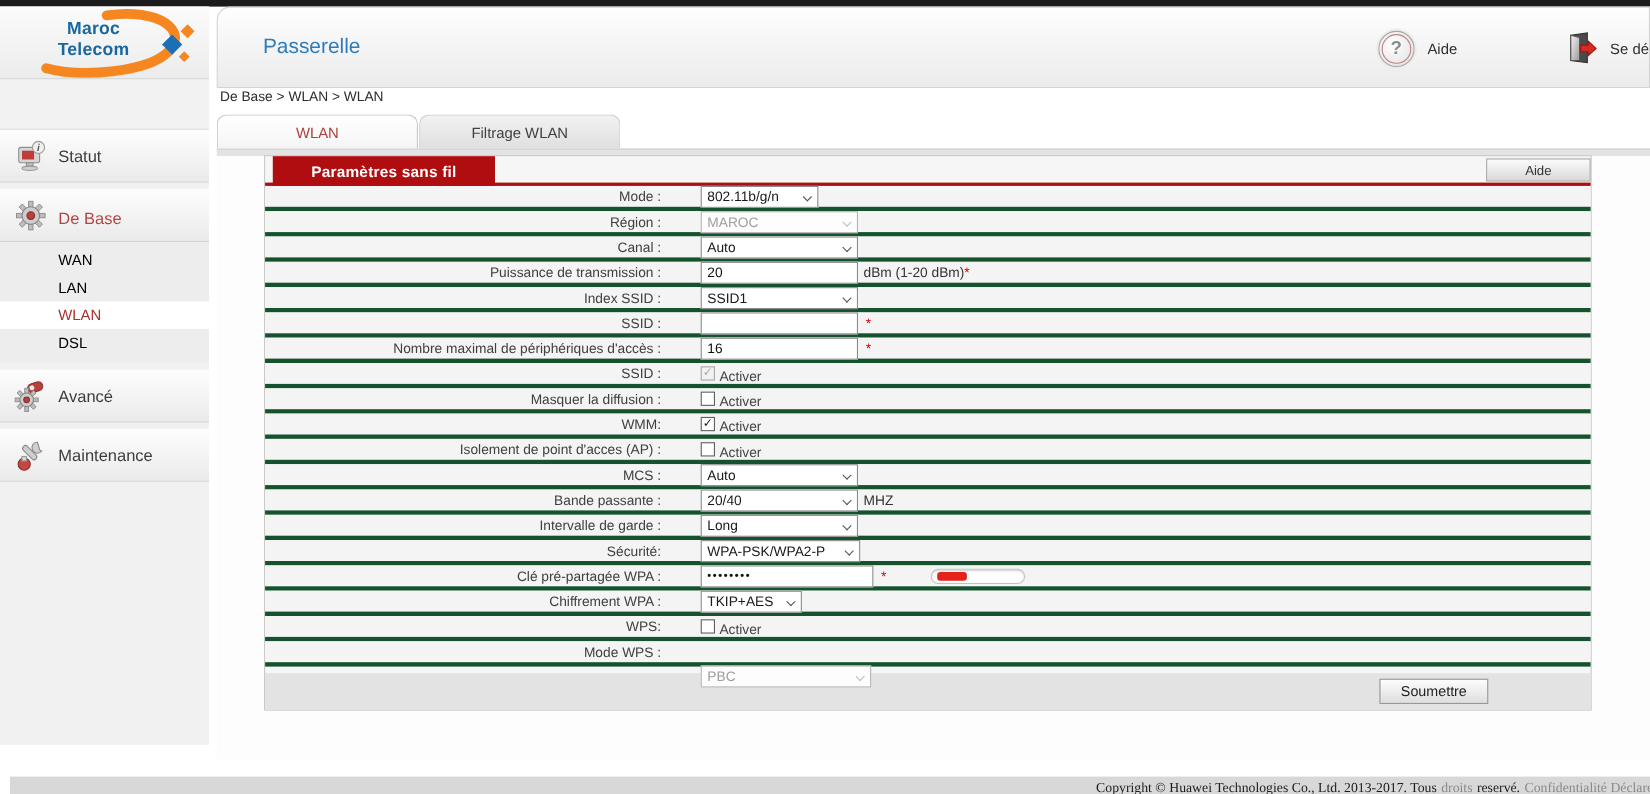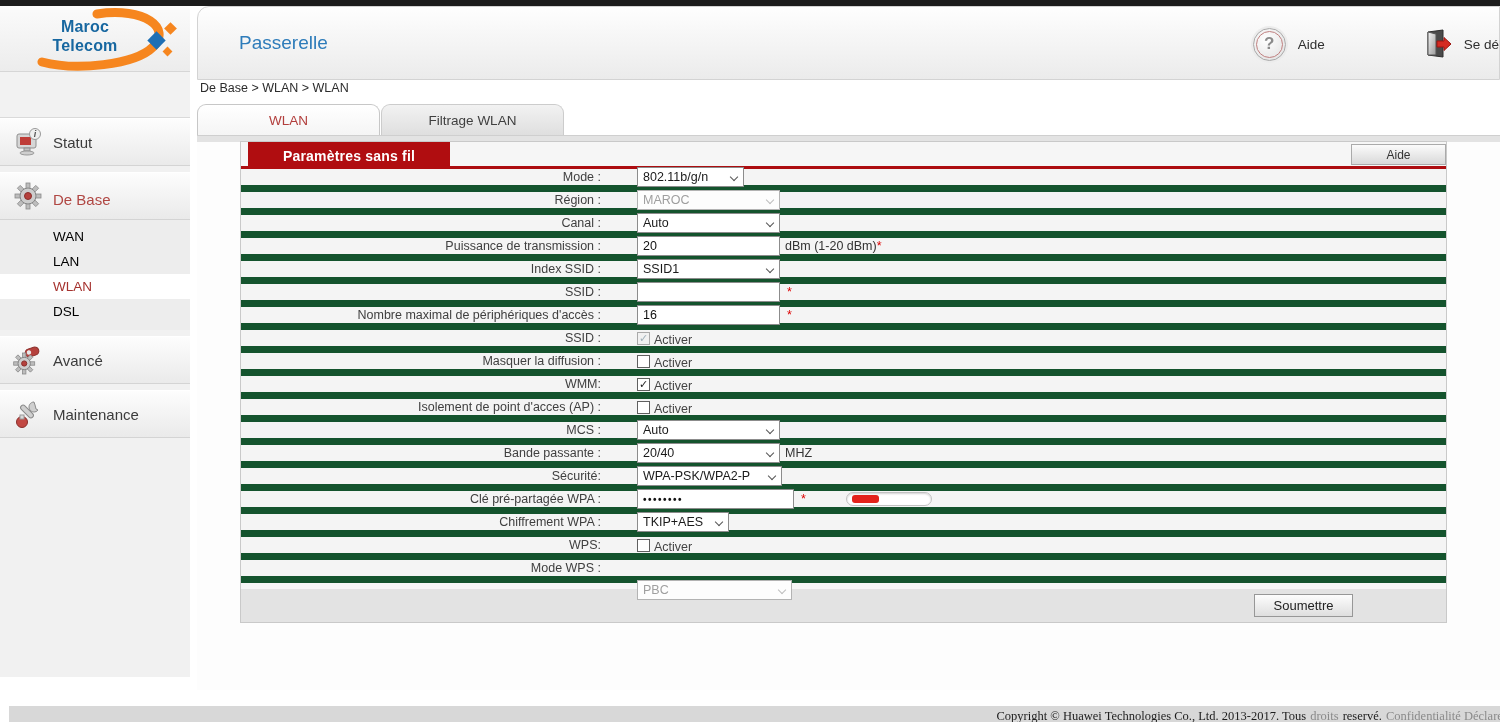--- a/index.html
+++ b/index.html
@@ -45,21 +45,21 @@
   .tab.inactive { background:linear-gradient(#f2f2f2,#dfdfdf); border:1px solid #cccccc; border-bottom:none; color:#3f3f3f; margin-left:1px; }
   .tab-strip { position:absolute; left:197px; top:135px; width:1303px; height:7px; background:#e3e3e3; border-top:1px solid #cfcfcf; }
   .content-bg { position:absolute; left:197px; top:142px; width:1303px; height:548px; background:#fdfdfd; }
 
   
   .panel { position:absolute; left:240px; top:141px; width:1207px; background:#f6f6f6; border:1px solid #c9c9c9; }
   .panel-head { position:relative; height:27px; border-bottom:3px solid #ad0d10; }
   .section-tab { position:absolute; left:7px; top:0; width:202px; height:27px; background:#b00d10; color:#fff; font-size:14px; font-weight:bold; display:flex; align-items:center; justify-content:center; letter-spacing:.2px; }
   .panel-help-btn { position:absolute; right:0; top:2px; width:95px; height:21px; background:linear-gradient(#fbfbfb,#d9d9d9); border:1px solid #aaa; font-size:12px; color:#333; display:flex; align-items:center; justify-content:center; cursor:pointer; }
 
-  .frow { display:flex; align-items:center; height:23px; background:#f4f4f4; border-bottom:7px solid #14532d; }
+  .frow { display:flex; align-items:center; height:23px; background:#f4f4f4; border-bottom:4px solid #14532d; }
   .flabel { flex:0 0 396px; text-align:right; padding-right:36px; font-size:12.5px; color:#404040; white-space:nowrap; }
   .fctrl { display:flex; align-items:center; }
   .select { position:relative; height:20px; border:1px solid #8c8c8c; background:#fff; font-size:12.5px; line-height:18px; padding:0 18px 4px 5px; color:#1a1a1a; cursor:pointer; }
   .select .chev { position:absolute; right:6px; top:6px; width:6px; height:6px; border-right:1.4px solid #555; border-bottom:1.4px solid #555; transform:rotate(45deg); }
   .select.disabled { color:#9f9f9f; border-color:#b3b3b3; background:#fdfdfd; cursor:default; }
   .select.disabled .chev { border-color:#bdbdbd; }
   .tin { height:20px; border:1px solid #8c8c8c; background:#fff; font-family:"Liberation Sans",sans-serif; font-size:12.5px; padding:0 5px; color:#111; }
   .tin.pw { font-size:10px; font-weight:bold; letter-spacing:1.5px; }
   .cb { width:13px; height:13px; border:1px solid #5f5f5f; background:#fff; display:inline-flex; align-items:center; justify-content:center; font-size:11px; color:#1a1a1a; line-height:11px; cursor:pointer; }
   .cb.disabled { background:#f1f1f1; border-color:#a9a9a9; color:#9fb0b9; cursor:default; }
@@ -288,20 +288,26 @@
           </div>
         </div>
         <div class="frow">
           <div class="flabel">Bande passante :</div>
           <div class="fctrl">
             <div class="select" style="width: 143px;"><span>20/40</span><span class="chev"></span></div>
             <span class="suffix">MHZ</span>
           </div>
         </div>
         <div class="frow">
+          <div class="flabel">Intervalle de garde :</div>
+          <div class="fctrl">
+            <div class="select" style="width: 143px;"><span>Long</span><span class="chev"></span></div>
+          </div>
+        </div>
+        <div class="frow">
           <div class="flabel">Sécurité:</div>
           <div class="fctrl">
             <div class="select" style="width: 145px;"><span>WPA-PSK/WPA2-P</span><span class="chev"></span></div>
           </div>
         </div>
         <div class="frow">
           <div class="flabel">Clé pré-partagée WPA :</div>
           <div class="fctrl">
             <input class="tin pw" value="••••••••" style="width: 157px;">
             <span class="star">*</span>

